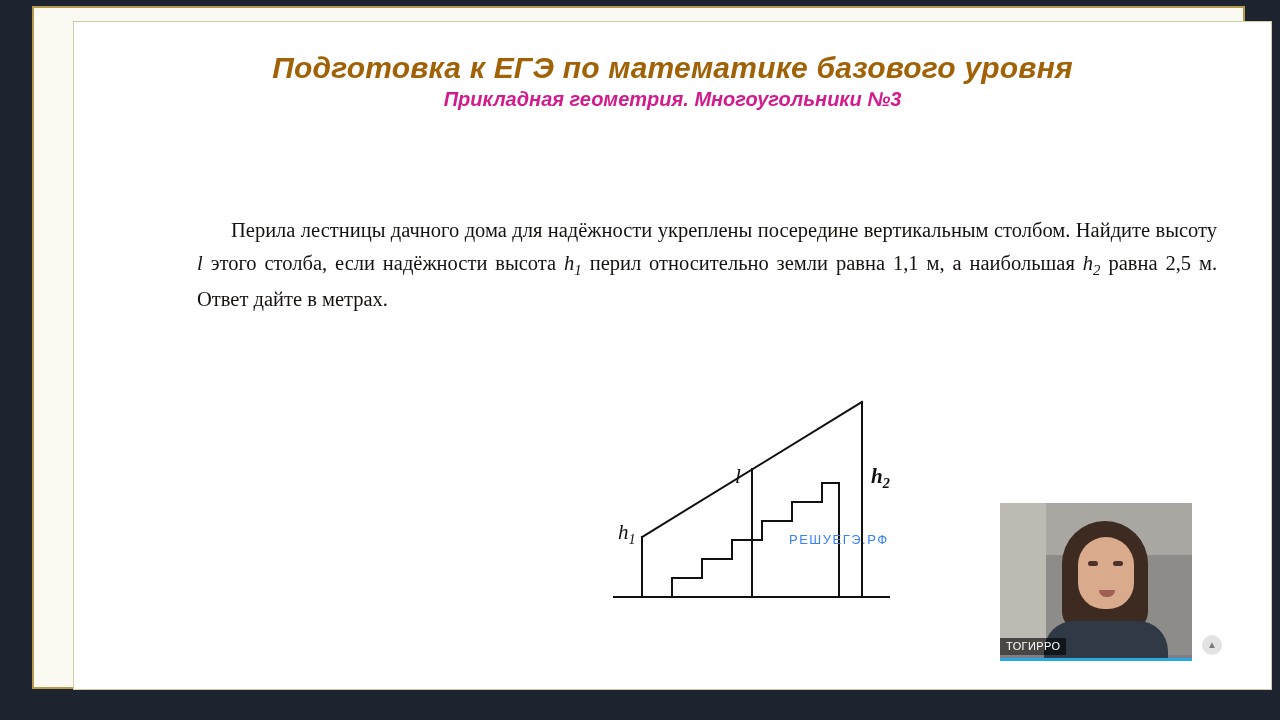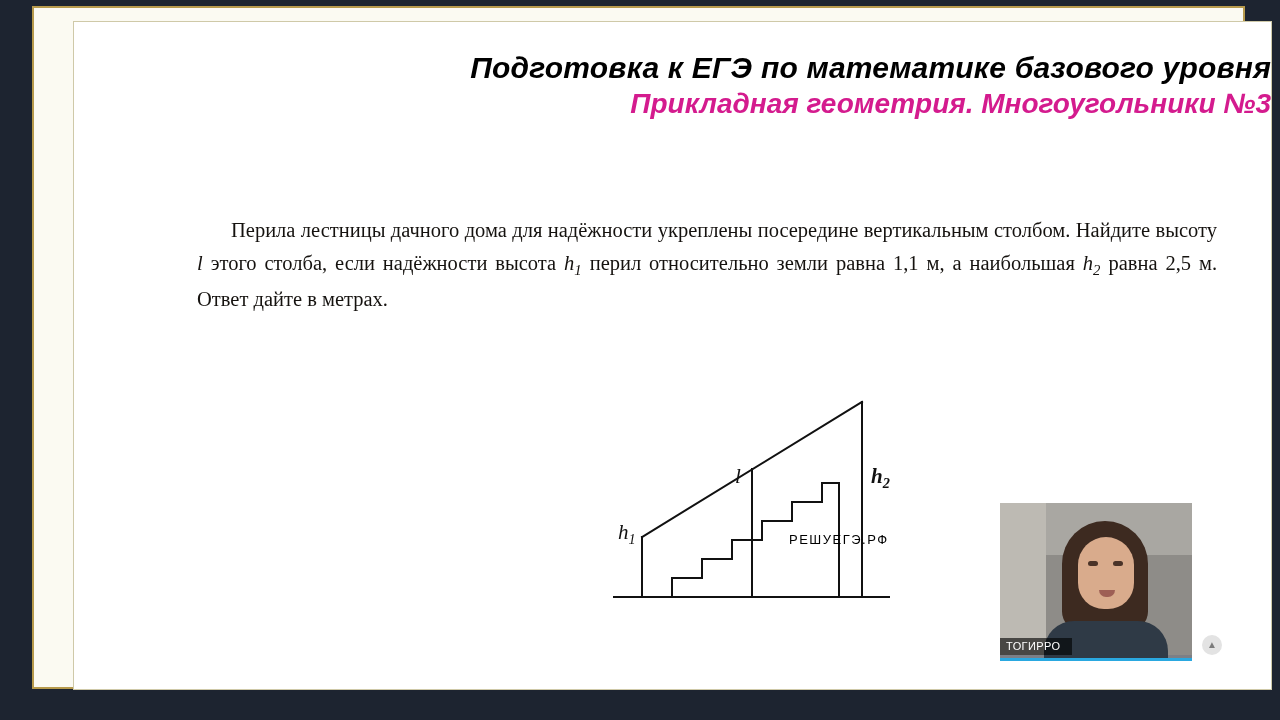--- a/index.html
+++ b/index.html
@@ -49,40 +49,38 @@
     left: 0;
     top: 28px;
     width: 100%;
     text-align: center;
   }
   .title-line1 {
     font-family: "Liberation Sans", sans-serif;
     font-style: italic;
     font-weight: bold;
     font-size: 30px;
-    color: #000000;
+    color: #a16207;
     line-height: 1.22;
     letter-spacing: 0.2px;
-    text-align: right;
   }
   .title-line2 {
     font-family: "Liberation Sans", sans-serif;
     font-weight: normal;
     font-size: 28px;
     color: #6a2a9c;
     line-height: 1.22;
   }
   .title-line3 {
     font-family: "Liberation Sans", sans-serif;
     font-style: italic;
     font-weight: bold;
-    font-size: 28px;
+    font-size: 20px;
     color: #d41b8e;
     line-height: 1.24;
-    text-align: right;
   }
 
   
   #problem-text {
     position: absolute;
     left: 123px;
     top: 192px;
     width: 1020px;
     font-family: "Liberation Serif", serif;
     font-size: 20.5px;
@@ -121,21 +119,21 @@
   }
   .fig-label .sub { font-size: 0.68em; }
 
   #watermark {
     position: absolute;
     left: 195px;
     top: 150px;
     font-family: "Liberation Sans", sans-serif;
     font-size: 13px;
     letter-spacing: 1.5px;
-    color: #000000;
+    color: #3b82f6;
   }
 
   
   #webcam {
     position: absolute;
     left: 1000px;
     top: 503px;
     width: 192px;
     height: 155px;
     background: #7c7f86;
@@ -180,21 +178,21 @@
   #cam-body {
     position: absolute; left: 44px; top: 118px; width: 124px; height: 40px;
     background: #2f3a46; border-radius: 30px 30px 0 0;
   }
   #cam-name {
     position: absolute; left: 0; bottom: 3px;
     background: rgba(0,0,0,0.62);
     color: #ffffff;
     font-family: "Liberation Sans", sans-serif;
     font-size: 11px;
-    padding: 2px 12px 3px 6px;
+    padding: 2px 6px 3px 6px;
     letter-spacing: 0.4px;
   }
   #cam-collapse {
     position: absolute;
     left: 1202px;
     top: 635px;
     width: 20px;
     height: 20px;
     border-radius: 50%;
     background: #e3e3e3;

